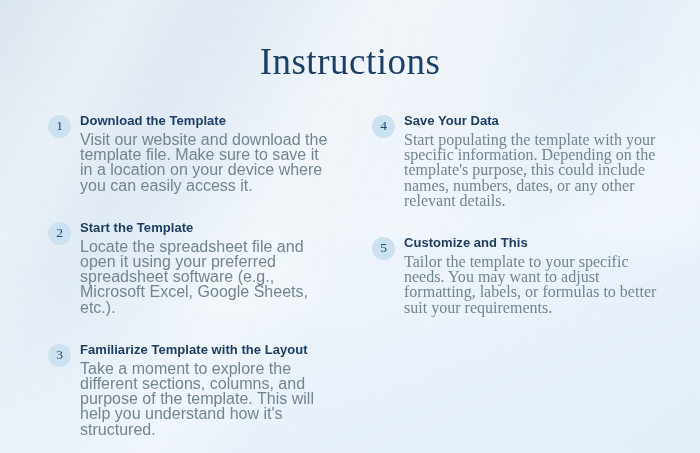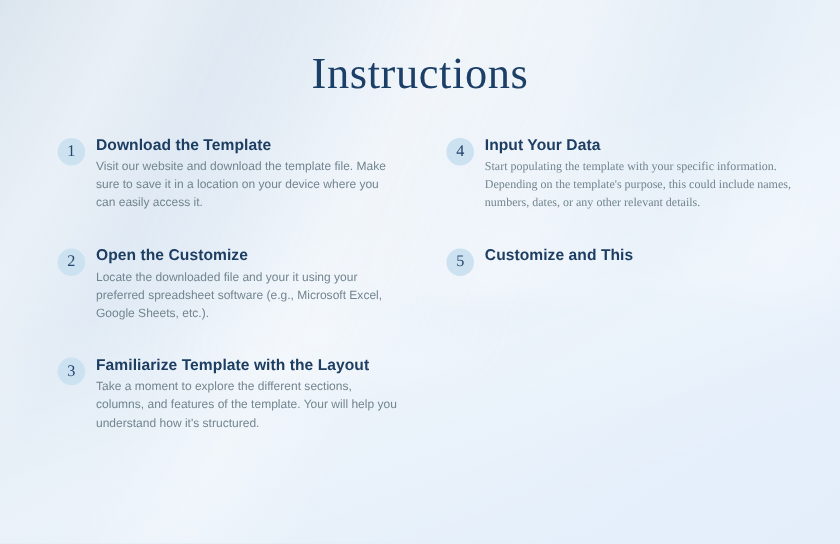--- a/index.html
+++ b/index.html
@@ -152,21 +152,21 @@
     font-size: 13px;
     font-weight: 700;
     color: #1d3e62;
     letter-spacing: 0.05px;
     line-height: 16px;
     margin-bottom: 3px;
     white-space: nowrap;
   }
   .step-desc {
     font-family: "Liberation Sans", sans-serif;
-    font-size: 10px;
+    font-size: 16px;
     font-weight: 400;
     color: #72858f;
     line-height: 15.2px;
     letter-spacing: 0.01px;
   }
   .column.right .step-desc { width: 258px; font-family: Liberation Serif, serif; }
   .column.left  .step-desc { width: 252px; }
 </style>
 </head>
 <body>
@@ -188,55 +188,56 @@
             <div class="step-title">Download the Template</div>
             <div class="step-desc">Visit our website and download the template file. Make sure to save it in a location on your device where you can easily access it.</div>
           </div>
         </div>
 
         <div class="step">
           <div class="badge">
             <span class="badge-num">2</span>
           </div>
           <div class="step-body">
-            <div class="step-title">Open the Customize</div>
-            <div class="step-desc">Locate the downloaded file and your it using your preferred spreadsheet software (e.g., Microsoft Excel, Google Sheets, etc.).</div>
+            <div class="step-title">Start the Template</div>
+            <div class="step-desc">Locate the spreadsheet file and open it using your preferred spreadsheet software (e.g., Microsoft Excel, Google Sheets, etc.).</div>
           </div>
         </div>
 
         <div class="step">
           <div class="badge">
             <span class="badge-num">3</span>
           </div>
           <div class="step-body">
             <div class="step-title">Familiarize Template with the Layout</div>
-            <div class="step-desc">Take a moment to explore the different sections, columns, and features of the template. Your will help you understand how it's structured.</div>
+            <div class="step-desc">Take a moment to explore the different sections, columns, and purpose of the template. This will help you understand how it's structured.</div>
           </div>
         </div>
 
       </div>
 
       <div class="column right">
 
         <div class="step">
           <div class="badge">
             <span class="badge-num">4</span>
           </div>
           <div class="step-body">
-            <div class="step-title">Input Your Data</div>
+            <div class="step-title">Save Your Data</div>
             <div class="step-desc">Start populating the template with your specific information. Depending on the template's purpose, this could include names, numbers, dates, or any other relevant details.</div>
           </div>
         </div>
 
         <div class="step">
           <div class="badge">
             <span class="badge-num">5</span>
           </div>
           <div class="step-body">
             <div class="step-title">Customize and This</div>
+            <div class="step-desc">Tailor the template to your specific needs. You may want to adjust formatting, labels, or formulas to better suit your requirements.</div>
           </div>
         </div>
 
       </div>
 
     </div>
   </div>
 </div>
 
 </body></html>

